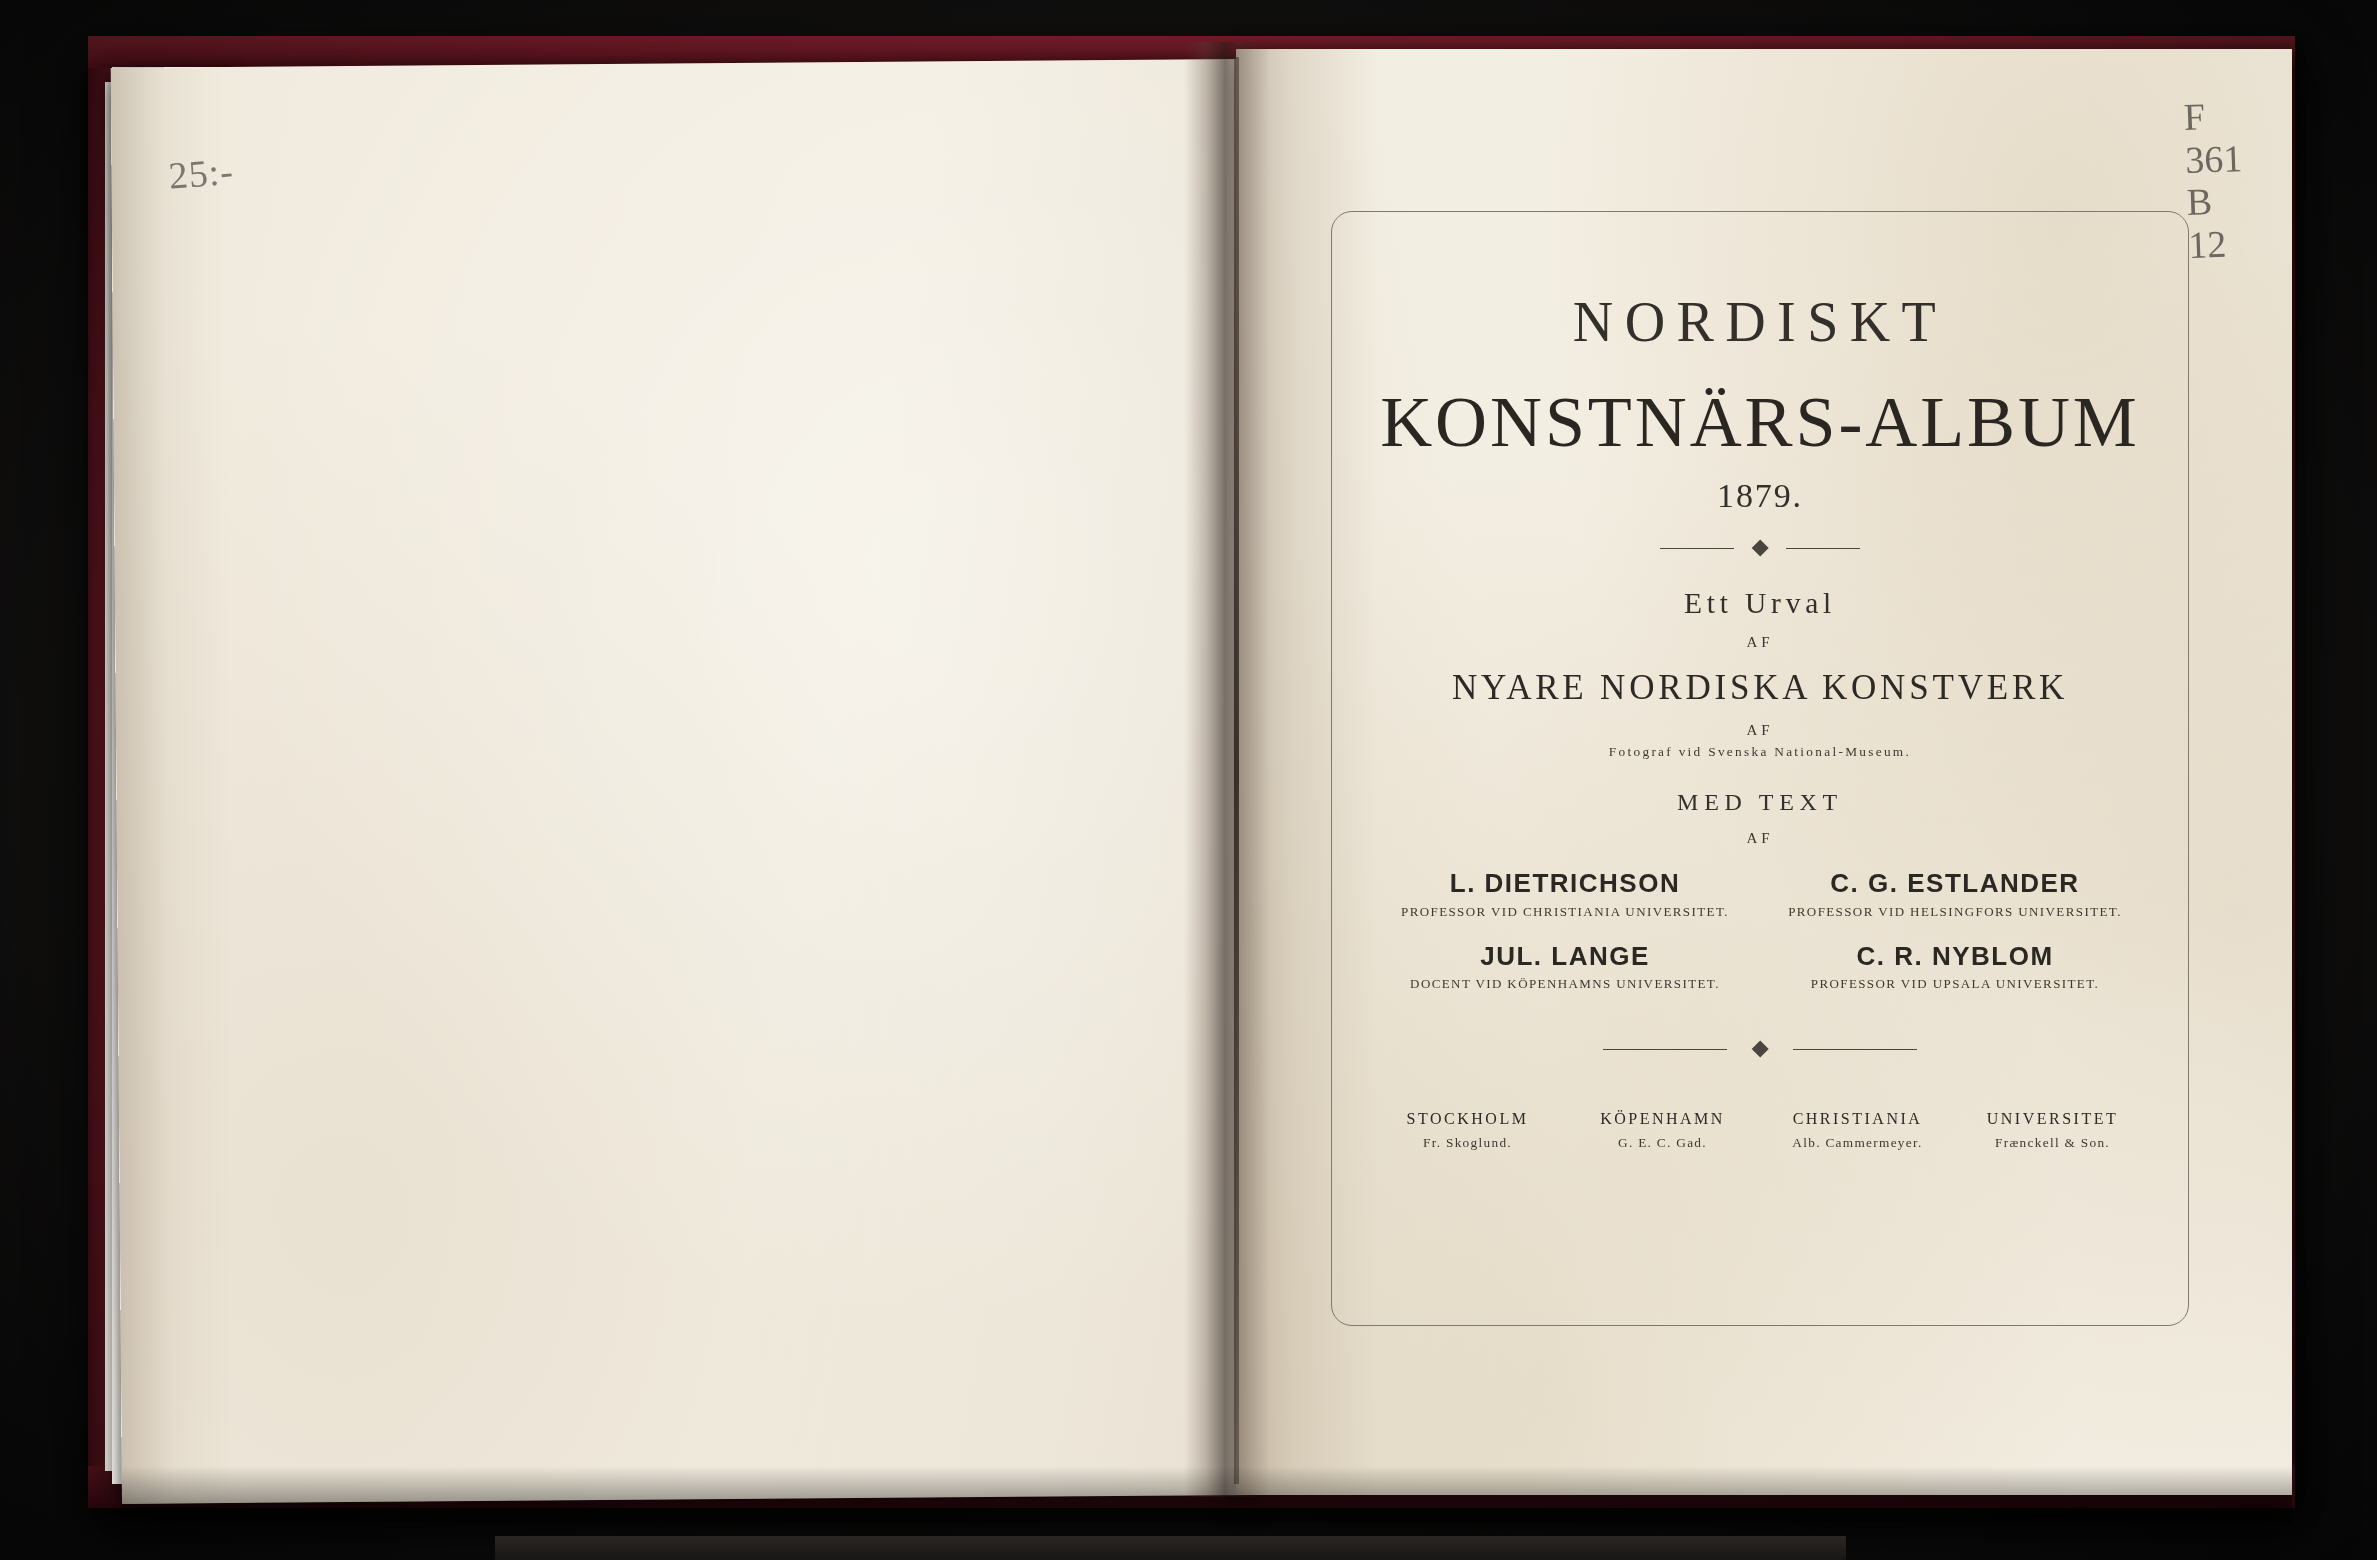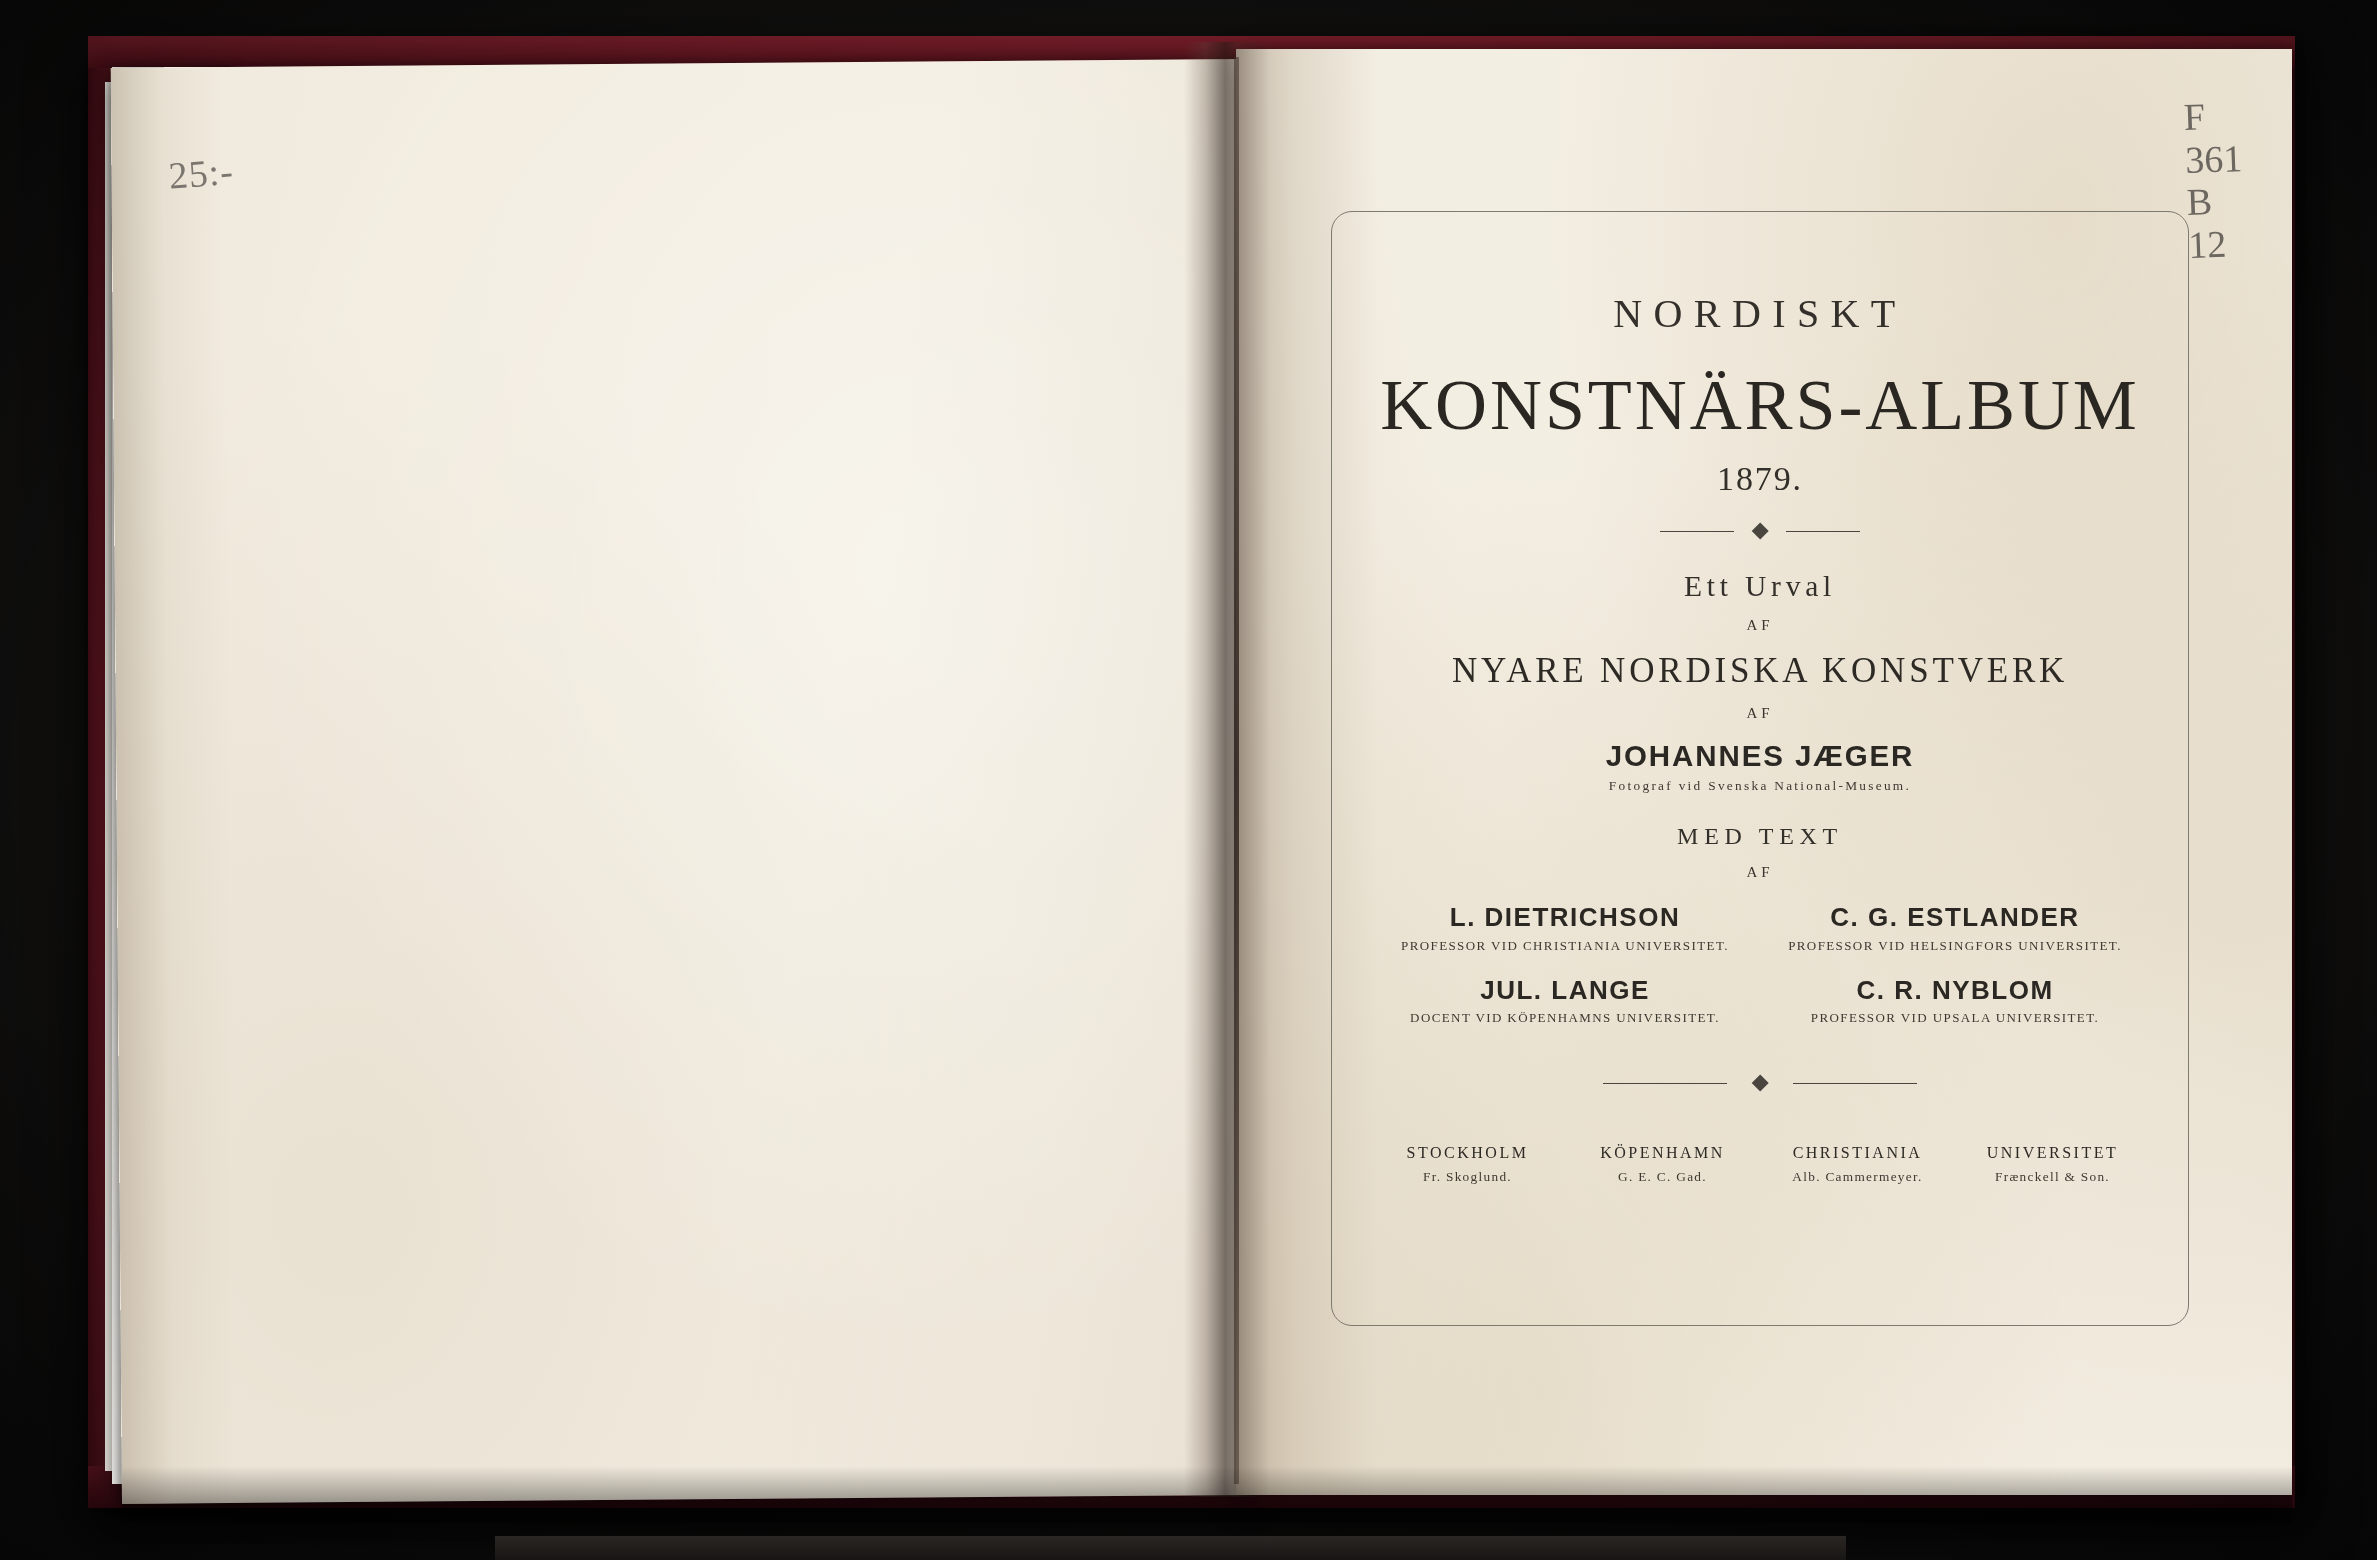--- a/index.html
+++ b/index.html
@@ -225,21 +225,21 @@
   }
   .title-inner {
     position: absolute;
     left: 0; right: 0;
     top: 0;
     padding: 0 38px;
   }
 
   .t-nordiskt {
     margin-top: 78px;
-    font-size: 40px;
+    font-size: 56px;
     letter-spacing: 11.4px;
     font-weight: 400;
     color: #332f2a;
   }
   .t-main {
     margin-top: 27px;
     font-size: 72px;
     letter-spacing: 2.9px;
     color: #2a2722;
   }
@@ -425,21 +425,20 @@
         <div class="rule-orn">
           <span class="bar l"></span>
           <span class="dia"></span>
           <span class="bar r"></span>
         </div>
 
         <div class="t-etturval">Ett Urval</div>
         <div class="t-af">AF</div>
         <div class="t-nyare">NYARE NORDISKA KONSTVERK</div>
         <div class="t-af">AF</div>
-        <div class="t-jaeger">JOHANNES JÆGER</div>
         <div class="t-jaeger-sub">Fotograf vid Svenska National-Museum.</div>
 
         <div class="t-medtext">MED TEXT</div>
         <div class="t-af">AF</div>
 
         <div class="authors">
           <div>
             <div class="author-name">L. DIETRICHSON</div>
             <div class="author-title">PROFESSOR VID CHRISTIANIA UNIVERSITET.</div>
           </div>

